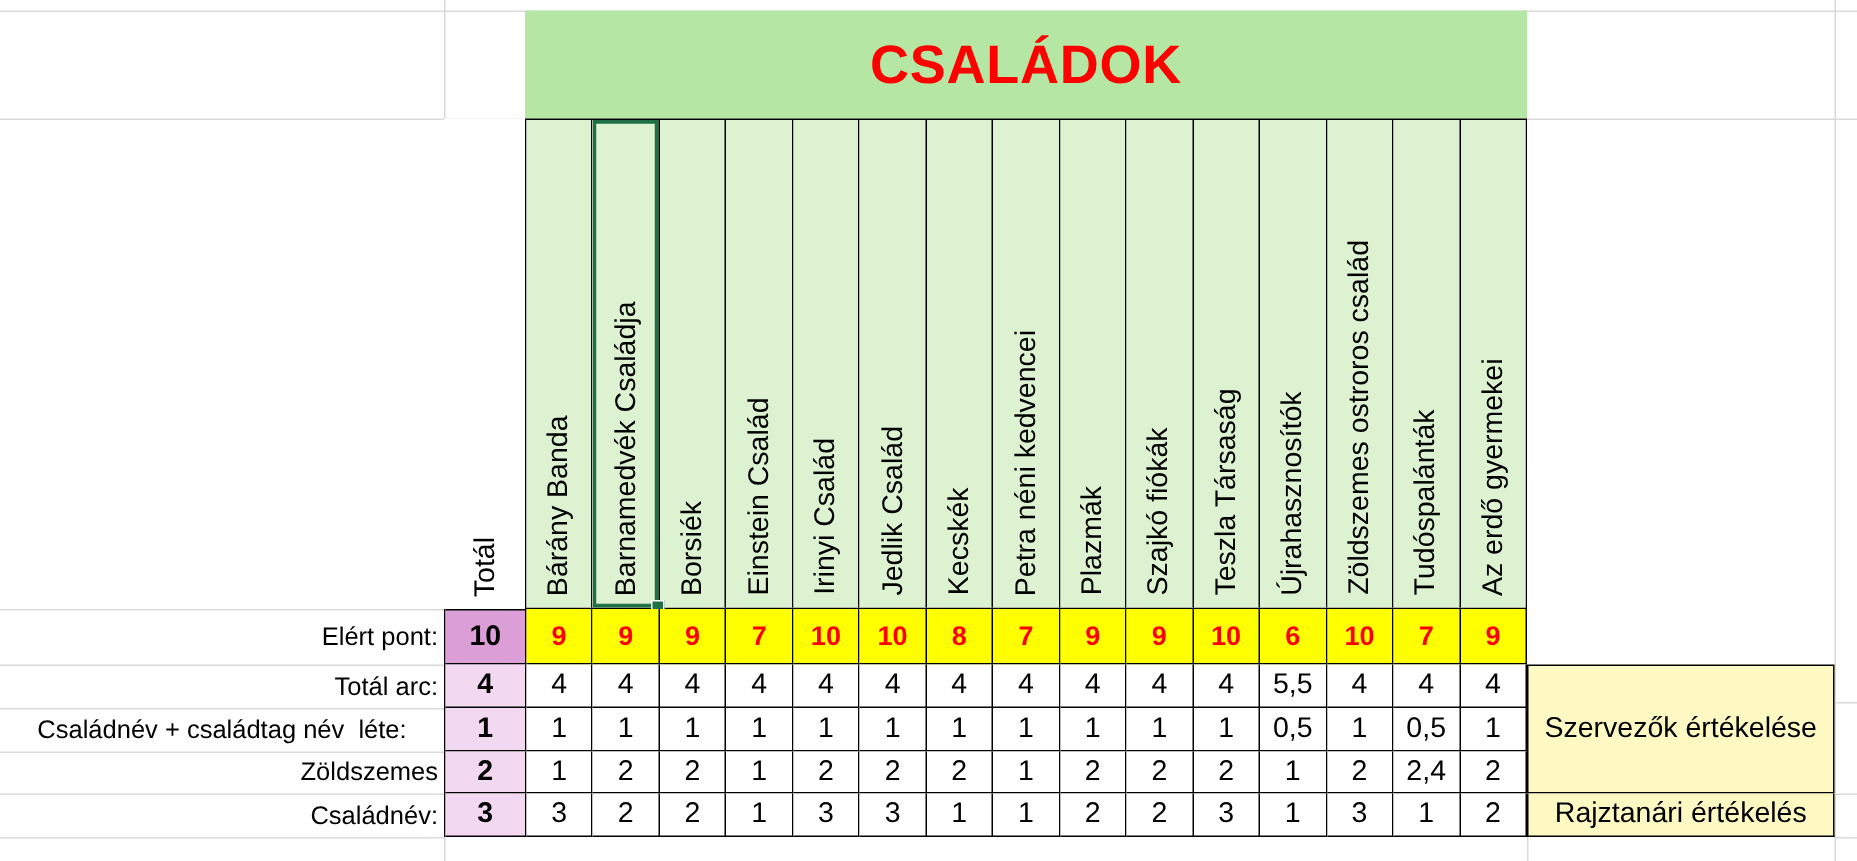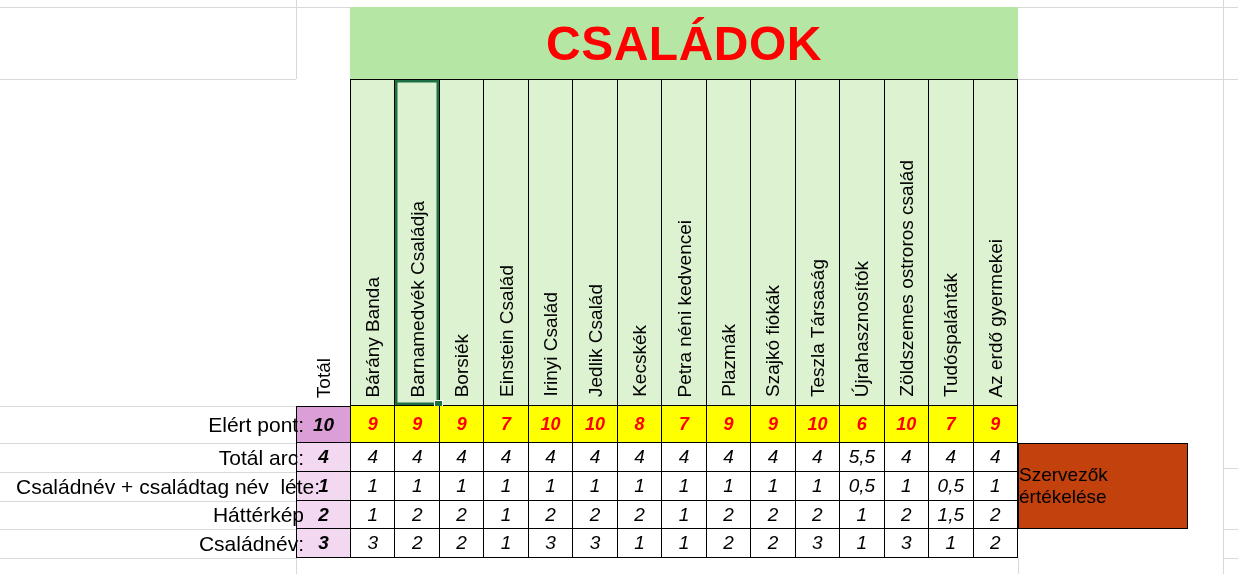--- a/index.html
+++ b/index.html
@@ -7,21 +7,21 @@
     position:relative; width:1238px; height:574px; background:#ffffff;
     font-family:"Liberation Sans", sans-serif; color:#000; overflow:hidden;
   }
   .gridline { position:absolute; background:#d9d9d9; }
 
   
   .banner {
     position:absolute; left:350px; top:7px; width:668px; height:72px;
     background:#b5e6a3; display:flex; align-items:center; justify-content:center; z-index:1;
   }
-  .banner .title { color:#ff0000; font-weight:bold; font-size:48px; letter-spacing:0.5px; }
+  .banner .title { color:#ff0000; font-weight:bold; font-size:36px; letter-spacing:0.5px; }
 
   
   .vtext {
     writing-mode:vertical-rl; transform:rotate(180deg);
     white-space:nowrap; font-size:19px; line-height:1;
   }
 
   
   .total-header {
     position:absolute; left:296px; top:79px; width:54px; height:327px;
@@ -44,43 +44,43 @@
   .fill-handle {
     position:absolute; right:-4px; bottom:-4px; width:9px; height:9px;
     background:#1e7145; border:1.5px solid #ffffff; box-sizing:border-box; z-index:5;
   }
 
   
   #dataGrid {
     position:absolute; left:296px; top:406px; width:722px; height:152px;
     display:grid; grid-template-columns:54px repeat(15, 1fr);
     grid-template-rows:37px 29px 29px 28px 29px;
-    box-sizing:border-box; border-left:1.5px solid #000; z-index:1;font-style:italic;
+    box-sizing:border-box; border-left:1.5px solid #000; z-index:1;
   }
   .cell {
     border-right:1.5px solid #000; border-bottom:1.5px solid #000;
     display:flex; align-items:center; justify-content:center;
     font-size:19px; background:#fff; box-sizing:border-box;
   }
   #dataGrid .cell:first-child { border-top:1.5px solid #000; }
   .cell.score { background:#ffff00; color:#ff0000; font-weight:bold; font-size:18px; }
   .cell.total { background:#f2d9f1; font-weight:bold; }
   .cell.total-dark { background:#dc9ed6; }
 
   
   .rowlabel {
-    position:absolute; left:16px; width:288px; text-align:right;
-    font-size:21px; z-index:1; white-space:pre;
+    position:absolute; left:4px; width:288px; text-align:right;
+    font-size:17px; z-index:1; white-space:pre;
   }
 
   
   .annot {
-    position:absolute; left:1018px; width:170px; box-sizing:border-box;
-    border:1.5px solid #000; display:flex; align-items:center; justify-content:flex-start;
-    font-size:19px; background:#c2410c; z-index:1;
+    position:absolute; left:1018px; width:205px; box-sizing:border-box;
+    border:1.5px solid #000; display:flex; align-items:center; justify-content:center;
+    font-size:19px; background:#fef9c3; z-index:1;
   }
   #boxA { top:443px; height:86px; }
   #boxB { top:529px; height:29px; border-top:none; }
 </style>
 </head>
 <body>
 
 <div id="sheet">
 
   <div class="gridline" style="left:0;top:7px;width:1238px;height:1px;"></div>
@@ -211,21 +211,21 @@
       <div class="cell">1</div>
       <div class="cell">2</div>
       <div class="cell">2</div>
       <div class="cell">2</div>
       <div class="cell">1</div>
       <div class="cell">2</div>
       <div class="cell">2</div>
       <div class="cell">2</div>
       <div class="cell">1</div>
       <div class="cell">2</div>
-      <div class="cell">1,5</div>
+      <div class="cell">2,4</div>
       <div class="cell">2</div>
       <div class="cell total">3</div>
       <div class="cell">3</div>
       <div class="cell">2</div>
       <div class="cell">2</div>
       <div class="cell">1</div>
       <div class="cell">3</div>
       <div class="cell">3</div>
       <div class="cell">1</div>
       <div class="cell">1</div>
@@ -235,21 +235,24 @@
       <div class="cell">1</div>
       <div class="cell">3</div>
       <div class="cell">1</div>
       <div class="cell">2</div>
     </div>
 
   <div id="leftLabels">
       <div class="rowlabel" style="top: 406px; height: 37px; line-height: 37px;">Elért pont:</div>
       <div class="rowlabel" style="top: 443px; height: 29px; line-height: 29px;">Totál arc:</div>
       <div class="rowlabel" style="top: 472px; height: 29px; line-height: 29px; text-align: center;">Családnév + családtag név  léte:</div>
-      <div class="rowlabel" style="top: 501px; height: 28px; line-height: 28px;">Háttérkép</div>
+      <div class="rowlabel" style="top: 501px; height: 28px; line-height: 28px;">Zöldszemes</div>
       <div class="rowlabel" style="top: 529px; height: 29px; line-height: 29px;">Családnév:</div>
     </div>
 
   <div class="annot" id="boxA">
     <span>Szervezők értékelése</span>
   </div>
+  <div class="annot" id="boxB">
+    <span>Rajztanári értékelés</span>
+  </div>
 
 </div>
 
 </body></html>

